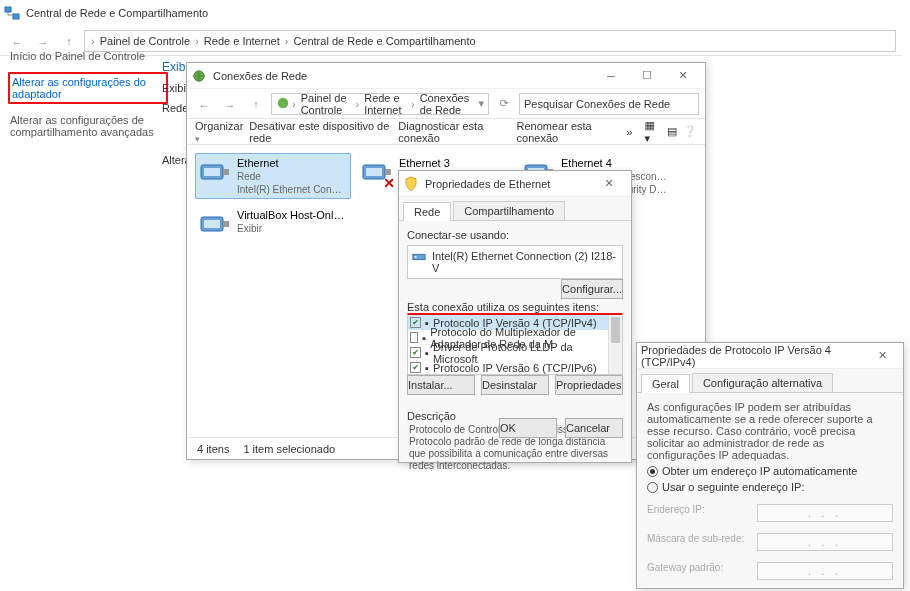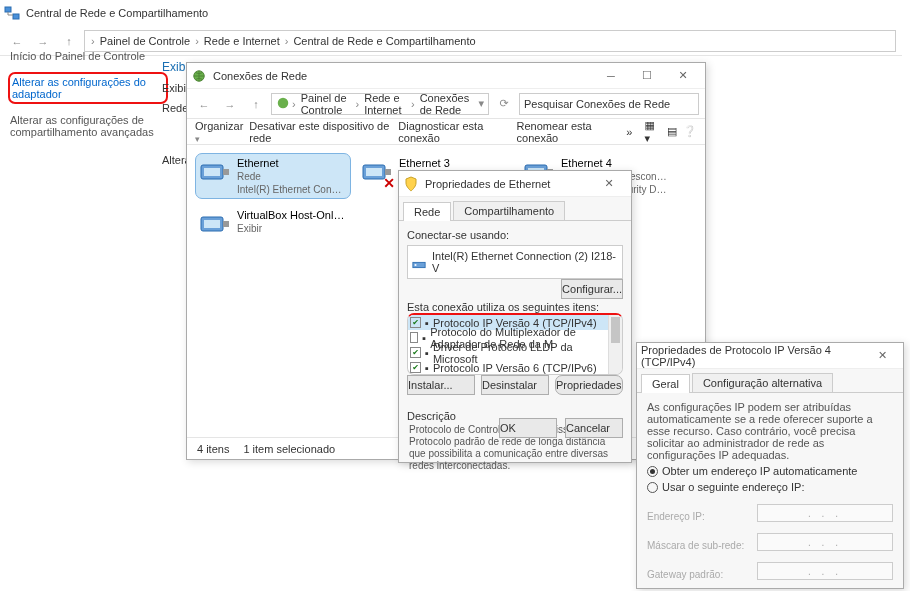--- a/index.html
+++ b/index.html
@@ -8,21 +8,21 @@
 .titlebar{display:flex;align-items:center;height:26px;padding:0 4px;background:#fff;border-bottom:1px solid #eee}
 .titlebar .ticon{width:16px;height:16px;margin-right:6px;display:flex;align-items:center;justify-content:center}
 .titlebar .spacer{flex:1}
 .winbtn{width:36px;height:24px;display:flex;align-items:center;justify-content:center;color:#666}
 .addrbar{display:flex;align-items:center;height:30px;padding:2px 6px;gap:4px;border-bottom:1px solid #e5e5e5}
 .navarrow{width:22px;height:22px;display:flex;align-items:center;justify-content:center;color:#888}
 .breadcrumb{flex:1;display:flex;align-items:center;gap:2px;height:22px;border:1px solid #ccc;padding:0 4px;background:#fff}
 .breadcrumb span.sep{color:#888}
 .crumb{padding:0 3px}
 .searchbox{width:180px;height:22px;border:1px solid #ccc;padding:0 4px;display:flex;align-items:center;color:#888}
-.redbox{border:2px solid #e11;border-radius:7px}
+.redbox{border:2px solid #e11;border-radius:1px}
 
 #cp{left:8px;top:2px;width:902px;height:88px;border:none;box-shadow:none}
 #cp .titlebar{border:none}
 #leftpane{position:absolute;left:8px;top:48px;width:160px;font-size:11px}
 #leftpane a{display:block;color:#06c;margin-bottom:8px;padding:2px}
 #leftpane .plain{color:#555}
 #mainarea{position:absolute;left:162px;top:60px;font-size:11px;color:#444}
 
 #nc{left:186px;top:62px;width:520px;height:398px}
 #nc .toolbar{display:flex;align-items:center;height:26px;padding:0 8px;gap:6px;border-bottom:1px solid #e5e5e5;color:#1a6fb3;font-size:11px}
@@ -37,41 +37,41 @@
 .adapter .txt .name{color:#000}
 .adapter .txt .sub{color:#666;font-size:10px}
 .statusbar{position:absolute;left:0;right:0;bottom:0;height:22px;border-top:1px solid #e5e5e5;display:flex;align-items:center;padding:0 10px;gap:14px;color:#555;font-size:11px}
 
 #ep{left:398px;top:170px;width:234px;height:293px;background:#f7f7f7}
 #ep .titlebar{background:#fff}
 .tabs{display:flex;border-bottom:1px solid #ccc;padding:4px 4px 0 4px;gap:2px}
 .tab{padding:3px 10px;border:1px solid #ccc;border-bottom:none;background:#f0f0f0;font-size:11px}
 .tab.active{background:#fff;position:relative;top:1px}
 .panelbody{padding:8px;font-size:11px}
-.connbox{display:flex;align-items:flex-end;gap:6px;border:1px solid #ccc;padding:4px;margin:4px 0;background:#fff}
+.connbox{display:flex;align-items:flex-start;gap:6px;border:1px solid #ccc;padding:4px;margin:4px 0;background:#fff}
 .btn{border:1px solid #adadad;background:#e9e9e9;padding:3px 0;font-size:11px;text-align:left}
 .listbox{border:1px solid #ccc;background:#fff;height:62px;overflow:hidden;position:relative}
 .listbox .row{display:flex;align-items:center;height:15px;padding:0 2px;gap:4px;font-size:10px}
 .listbox .row.sel{background:#cde6f7}
 .chk{width:11px;height:11px;border:1px solid #888;display:inline-flex;align-items:center;justify-content:center;font-size:8px}
 .chk.on::after{content:"✔";color:#1a7a1a}
 .scrollb{position:absolute;right:0;top:0;bottom:0;width:14px;background:#f0f0f0;border-left:1px solid #ddd}
 .scrollb .thumb{position:absolute;left:2px;right:2px;top:2px;height:26px;background:#c5c5c5}
 .btnrow{display:flex;gap:6px;}
 .btnrow .btn{flex:1}
 .desc{margin-top:15px}
 .desc .dtext{border:0;padding:2px;color:#555;font-size:10px;line-height:12px}
 .dlgbtns{position:absolute;right:8px;bottom:24px;display:flex;gap:8px}
 
 #ip{left:636px;top:342px;width:268px;height:247px;background:#f7f7f7}
 #ip .panelbody{padding:8px 10px;font-size:10px}
 .radio{width:11px;height:11px;border:1px solid #555;border-radius:50%;display:inline-flex;align-items:center;justify-content:center;margin-right:4px;vertical-align:middle}
 .radio.on::after{content:"";width:5px;height:5px;background:#333;border-radius:50%}
 .optline{display:flex;align-items:center;margin:4px 0}
-.fieldrow{display:flex;align-items:flex-end;margin:11px 0}
+.fieldrow{display:flex;align-items:flex-start;margin:11px 0}
 .fieldrow label{width:110px;color:#555;font-size:10px}
 .fieldrow.disabled label{color:#aaa}
 .ipinput{flex:1;height:18px;border:1px solid #ccc;background:#fff;display:flex;align-items:center;justify-content:center;letter-spacing:4px;font-size:10px}
 .ipinput.disabled{color:#aaa;background:#fafafa}
 svg.globe{width:14px;height:14px}
 </style>
 </head>
 <body>
 
 <div id="cp">

